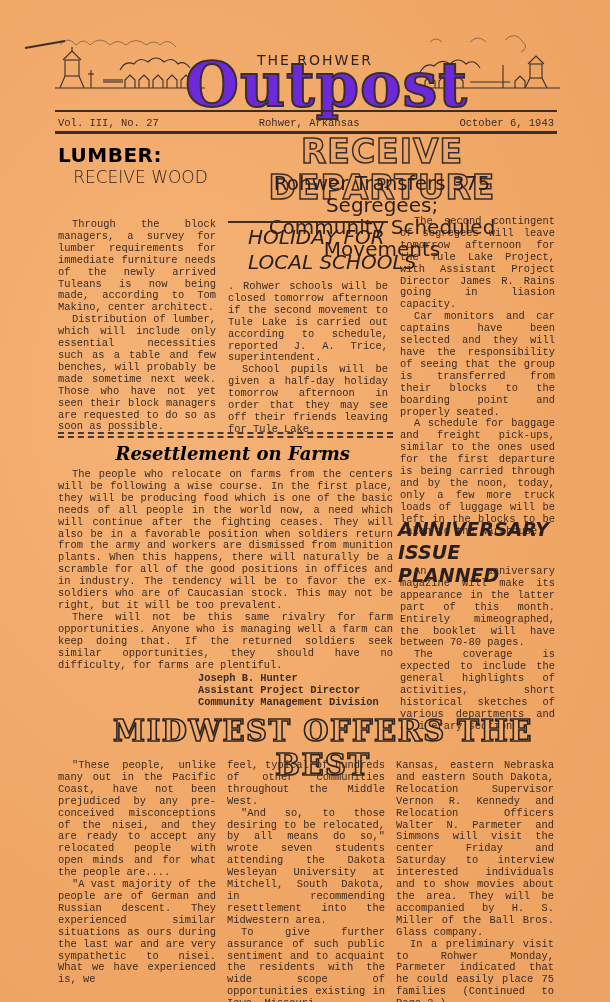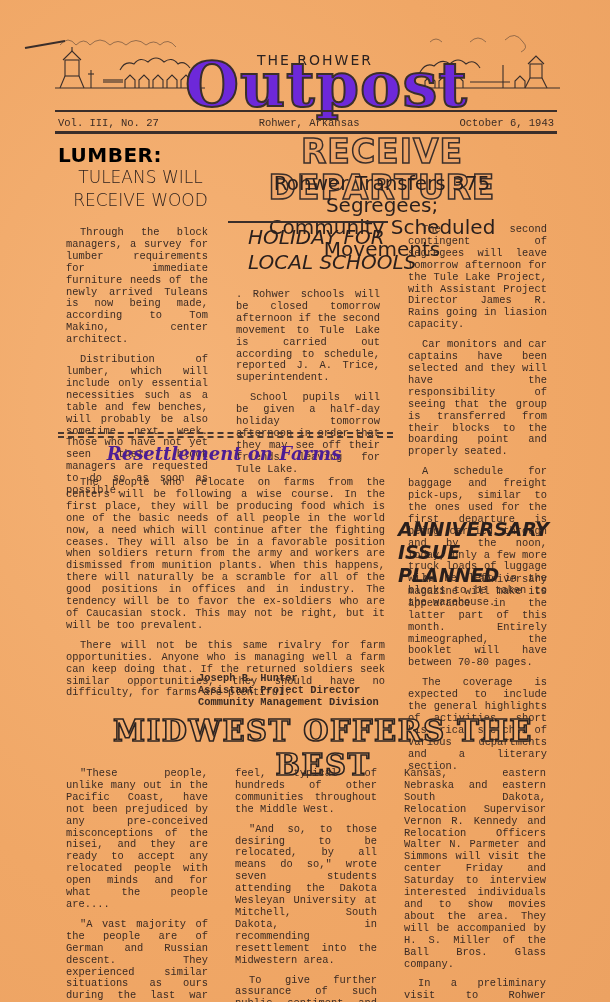--- a/index.html
+++ b/index.html
@@ -10,21 +10,21 @@
     color: #3a2a22;
     font-family: "Liberation Mono", "DejaVu Sans Mono", monospace;
     position: relative;
   }
   .abs { position: absolute; }
   .type {
     font-family: "Liberation Mono", "DejaVu Sans Mono", monospace;
     font-size: 10.4px; line-height: 11.9px; color: #3b2b24;
     text-align: justify;
   }
-  .type p { margin: 8px; }
+  .type p { margin: 0; }
   .indent { text-indent: 14px; }
 
   
   .masthead { left: 0; top: 0; width: 610px; height: 138px; }
   .mast-rohwer {
     left: 245px; top: 52px; width: 140px; text-align: center;
     font-family: "DejaVu Sans", sans-serif; font-size: 14px; letter-spacing: 2px; color: #2c2220;
   }
   .mast-outpost {
     left: 185px; top: 50px; width: 240px; text-align: center;
@@ -56,22 +56,22 @@
   }
   .second-sub {
     left: 222px; top: 172px; width: 320px; text-align: center;
     font-family: "DejaVu Sans", sans-serif; font-size: 20px; line-height: 22px; color: #2a1f1c;
   }
   .holiday-head {
     left: 228px; top: 225px; width: 170px; text-align: left;
     font-family: "DejaVu Sans", sans-serif; font-style: italic; font-size: 20px; line-height: 25px; color: #2a1f1c; margin-left: 20px;
   }
   .resettle-head {
-    left: 89px; top: 443px; width: 270px; text-align: center;
-    font-family: "DejaVu Serif", serif; font-style: italic; font-weight: bold; font-size: 18px; color: #4c1d95;
+    left: 80px; top: 443px; width: 270px; text-align: right;
+    font-family: "DejaVu Serif", serif; font-style: italic; font-weight: bold; font-size: 18px; color: #000000;
   }
   .anniv-head {
     left: 398px; top: 518px; width: 160px;
     font-family: "DejaVu Sans", sans-serif; font-style: italic; font-weight: bold; font-size: 19px; line-height: 23px; color: #2a1f1c;
   }
   .midwest-head {
     left: 73px; top: 714px; width: 500px; text-align: center;
     font-family: "DejaVu Serif", serif; font-weight: bold; font-size: 29px; letter-spacing: 1.5px;
     color: #f1ad70; -webkit-text-stroke: 1.6px #2e2420;
   }
@@ -130,26 +130,25 @@
   <div class="abs mast-meta">
     <span>Vol. III, No. 27</span>
     <span>Rohwer, Arkansas</span>
     <span>October 6, 1943</span>
   </div>
   <div class="abs mast-rule" style="top:131px;border-top-width:3px"></div>
 </div>
 
 <div class="abs lumber-kicker">LUMBER:</div>
 <div class="abs lumber-head">
-  <div>TULEANS WILL</div>
   <div>RECEIVE WOOD</div>
 </div>
 <div class="abs type" style="left:58px;top:219px;width:158px">
   <p class="indent">Through the block managers, a survey for lumber requirements for immediate furniture needs of the newly arrived Tuleans is now being made, according to Tom Makino, center architect.</p>
-  <p class="indent">Distribution of lumber, which will include only essential necessities such as a table and few benches, will probably be also sometime next week. Those who have not yet seen their block managers are requested to do so as soon as possible.</p>
+  <p class="indent">Distribution of lumber, which will include only essential necessities such as a table and few benches, will probably be made sometime next week. Those who have not yet seen their block managers are requested to do so as soon as possible.</p>
 </div>
 
 <div class="abs second-head">RECEIVE DEPARTURE</div>
 <div class="abs second-sub">
   <div>Rohwer Transfers 375 Segregees;</div>
   <div>Community Scheduled Movements</div>
 </div>
 <div class="abs" style="left:228px;top:221px;width:160px;border-top:2px solid #3a2e2a"></div>
 <div class="abs type" style="left:400px;top:216px;width:155px">
   <p class="indent">The second contingent of segregees will leave tomorrow afternoon for the Tule Lake Project, with Assistant Project Director James R. Rains going in liasion capacity.</p>

